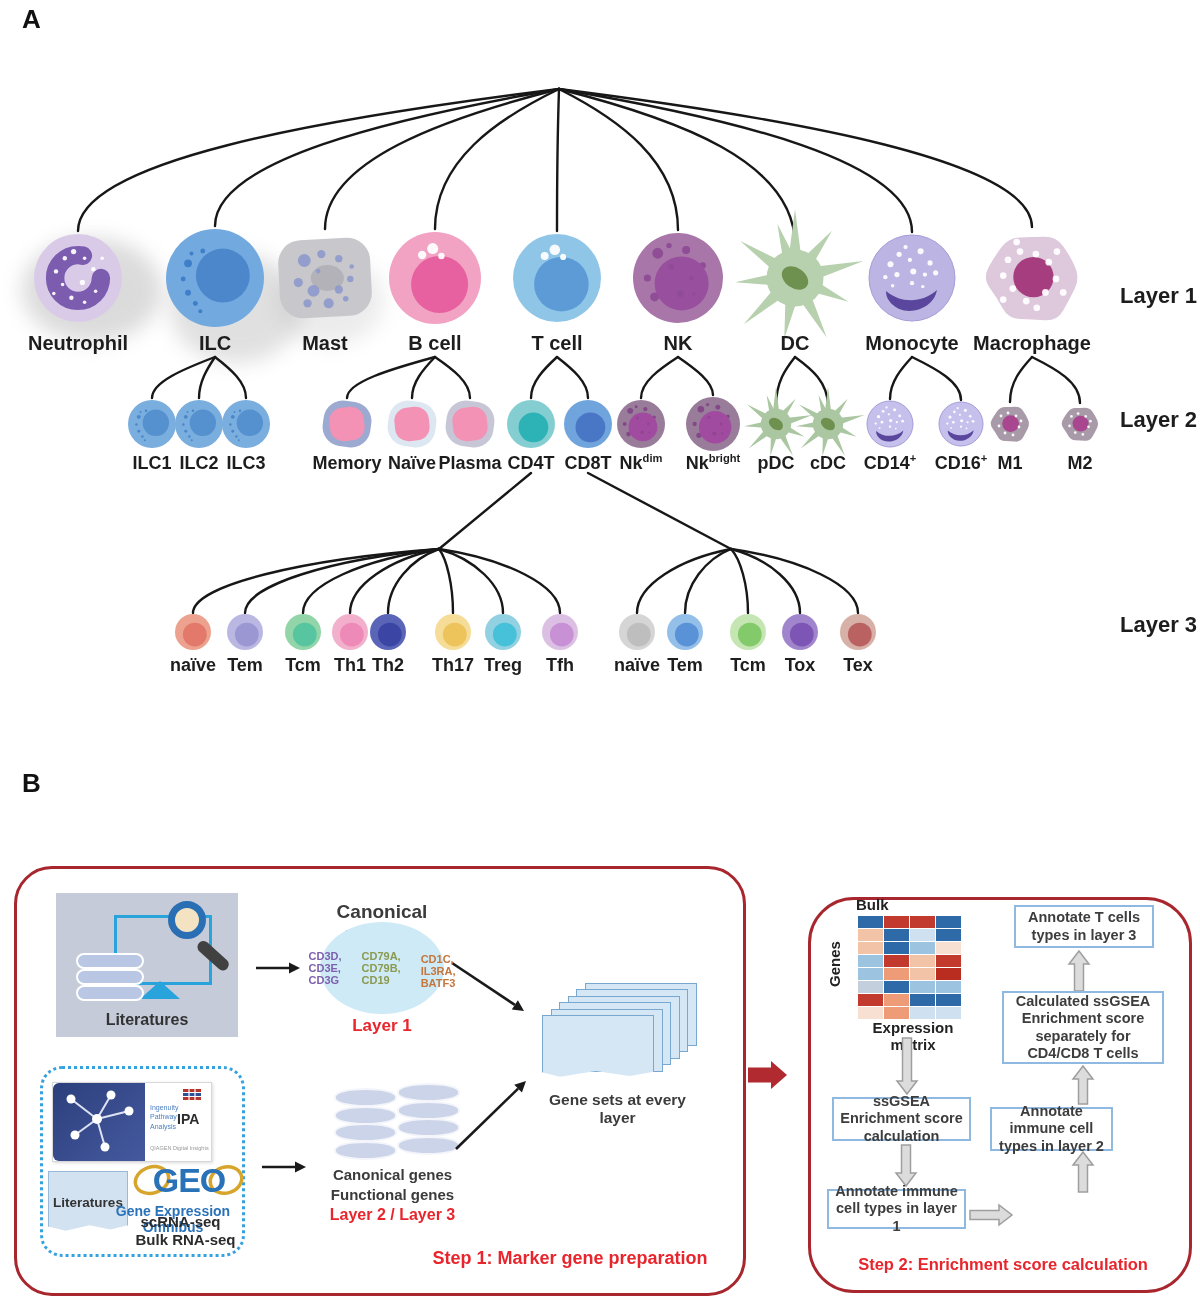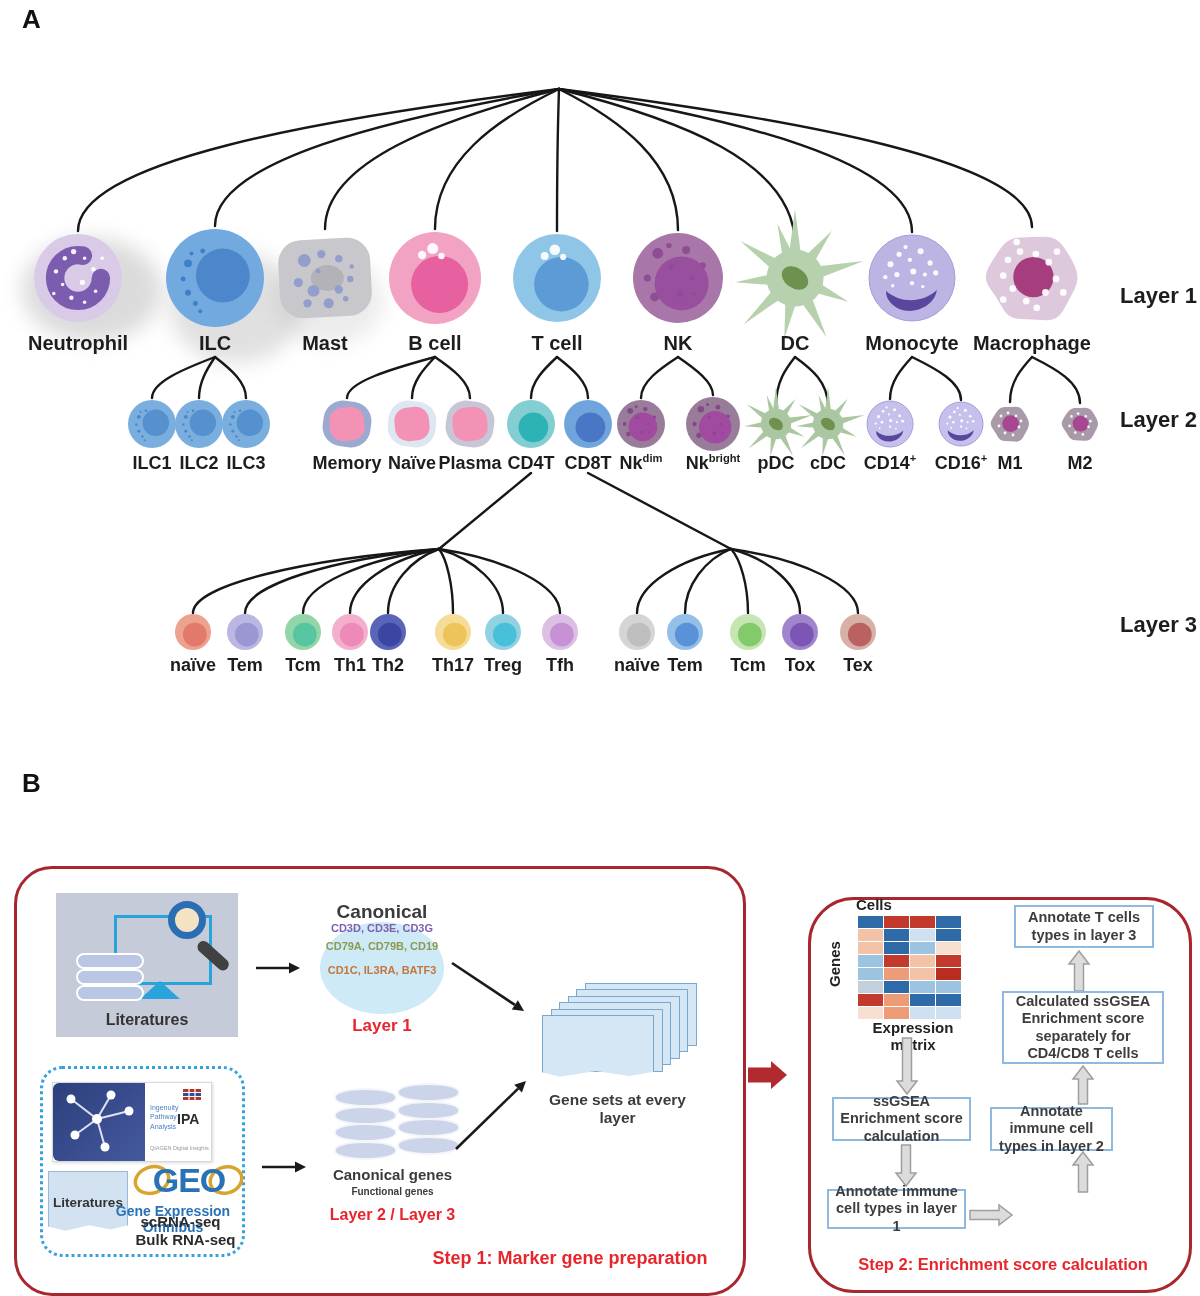--- a/index.html
+++ b/index.html
@@ -27,21 +27,21 @@
   .ipa-blue{position:absolute;left:0;top:0;width:92px;height:78px;background:linear-gradient(135deg,#2c3f7c,#45599f);border-radius:6px 0 0 6px;}
   .ipa-lines{position:absolute;left:97px;top:20px;font-size:7px;line-height:1.35;color:#4a7fc0;}
   .ipa-big{position:absolute;left:124px;top:28px;font-size:14px;font-weight:700;color:#2c2c2c;}
   .ipa-small{position:absolute;left:97px;top:62px;font-size:5.5px;color:#999;white-space:nowrap;}
   .doc2{left:48px;top:1171px;width:80px;height:63px;background:#d3e2f0;border:1px solid #9ab8d8;clip-path:polygon(0 0,100% 0,100% 86%,78% 93%,52% 86%,22% 95%,0 88%);display:flex;align-items:center;justify-content:center;font-weight:700;font-size:13.5px;color:#333;box-sizing:border-box;}
   .sheet{position:absolute;width:112px;height:63px;background:#d5e6f5;border:1.5px solid #78a8d0;box-sizing:border-box;}
   .front{clip-path:polygon(0 0,100% 0,100% 90%,78% 97%,48% 89%,16% 98%,0 91%);}
   .disk{position:absolute;width:63px;height:19px;background:#ccd4ea;border:2px solid #f3f5fa;border-radius:50%/46%;box-sizing:border-box;}
   .hm-cell{position:absolute;}
   .genes-lab{left:826px;top:1014px;transform:rotate(-90deg);transform-origin:0 0;width:100px;text-align:center;font-weight:700;font-size:15px;color:#222;}
-  .mark-ellipse{left:320px;top:922px;width:124px;height:92px;border-radius:50%;background:#cdeaf6;display:flex;flex-direction:column;align-items:center;gap:6px;font-weight:700;font-size:11px;z-index:6;}
+  .mark-ellipse{left:320px;top:922px;width:124px;height:92px;border-radius:50%;background:#cdeaf6;display:flex;flex-direction:row;align-items:center;justify-content:center;gap:20px;font-weight:700;font-size:11px;z-index:6;}
   .flowsvg{left:0;top:760px;z-index:4;pointer-events:none;}
 </style>
 </head>
 <body>
 
 <div class="page">
 
   <div class="abs panel-letter" style="left:22px;top:4px">A</div>
   <svg id="tree-svg" class="abs" style="left:0;top:0" width="1200" height="760" viewBox="0 0 1200 760">
       <defs>
@@ -581,36 +581,36 @@
       <div class="disk" style="left: 0px; top: 5px;"></div>
       <div class="disk" style="left: 0px; top: 22.5px;"></div>
       <div class="disk" style="left: 0px; top: 40px;"></div>
       <div class="disk" style="left: 0px; top: 57.5px;"></div>
       <div class="disk" style="left: 63px; top: 0px;"></div>
       <div class="disk" style="left: 63px; top: 17.5px;"></div>
       <div class="disk" style="left: 63px; top: 35px;"></div>
       <div class="disk" style="left: 63px; top: 52.5px;"></div>
     </div>
   <div class="abs bold ctr" style="left:330px;top:1166px;width:125px;font-size:15px;color:#3b3b3b">Canonical genes</div>
-  <div class="abs bold ctr" style="left:330px;top:1186px;width:125px;font-size:10px;color:#3b3b3b">Functional genes</div>
+  <div class="abs bold ctr" style="left:330px;top:1186px;width:125px;font-size:15px;color:#3b3b3b">Functional genes</div>
   <div class="abs redcap" style="left:326px;top:1206px;width:133px;font-size:16px">Layer 2 / Layer 3</div>
 
   <div id="docs" class="abs" style="left:538px;top:978px;width:165px;height:108px">
       <div class="sheet" style="left: 47px; top: 5px;"></div>
       <div class="sheet" style="left: 38.4px; top: 11.4px;"></div>
       <div class="sheet" style="left: 29.8px; top: 17.8px;"></div>
       <div class="sheet" style="left: 21.2px; top: 24.2px;"></div>
       <div class="sheet" style="left: 12.6px; top: 30.6px;"></div>
       <div class="sheet front" style="left: 4px; top: 37px;"></div>
     </div>
   <div class="abs bold ctr" style="left:535px;top:1091px;width:165px;font-size:15.5px;color:#3b3b3b">Gene sets at every layer</div>
 
   <div class="abs redcap" style="left:425px;top:1248px;width:290px;font-size:18px">Step 1: Marker gene preparation</div>
 
-  <div class="abs bold" style="left:856px;top:896px;font-size:15px;color:#222;z-index:6">Cells</div>
+  <div class="abs bold" style="left:856px;top:896px;font-size:15px;color:#222;z-index:6">Bulk</div>
   <div class="abs genes-lab">Genes</div>
   <div id="heatmap" class="abs" style="left:858px;top:916px;width:104px;height:104px">
       <div class="hm-cell" style="left: 0px; top: 0px; width: 25px; height: 12px; background: rgb(46, 106, 168);"></div>
       <div class="hm-cell" style="left: 26px; top: 0px; width: 25px; height: 12px; background: rgb(194, 58, 46);"></div>
       <div class="hm-cell" style="left: 52px; top: 0px; width: 25px; height: 12px; background: rgb(194, 58, 46);"></div>
       <div class="hm-cell" style="left: 78px; top: 0px; width: 25px; height: 12px; background: rgb(46, 106, 168);"></div>
       <div class="hm-cell" style="left: 0px; top: 13px; width: 25px; height: 12px; background: rgb(242, 195, 166);"></div>
       <div class="hm-cell" style="left: 26px; top: 13px; width: 25px; height: 12px; background: rgb(46, 106, 168);"></div>
       <div class="hm-cell" style="left: 52px; top: 13px; width: 25px; height: 12px; background: rgb(207, 224, 240);"></div>
       <div class="hm-cell" style="left: 78px; top: 13px; width: 25px; height: 12px; background: rgb(46, 106, 168);"></div>

